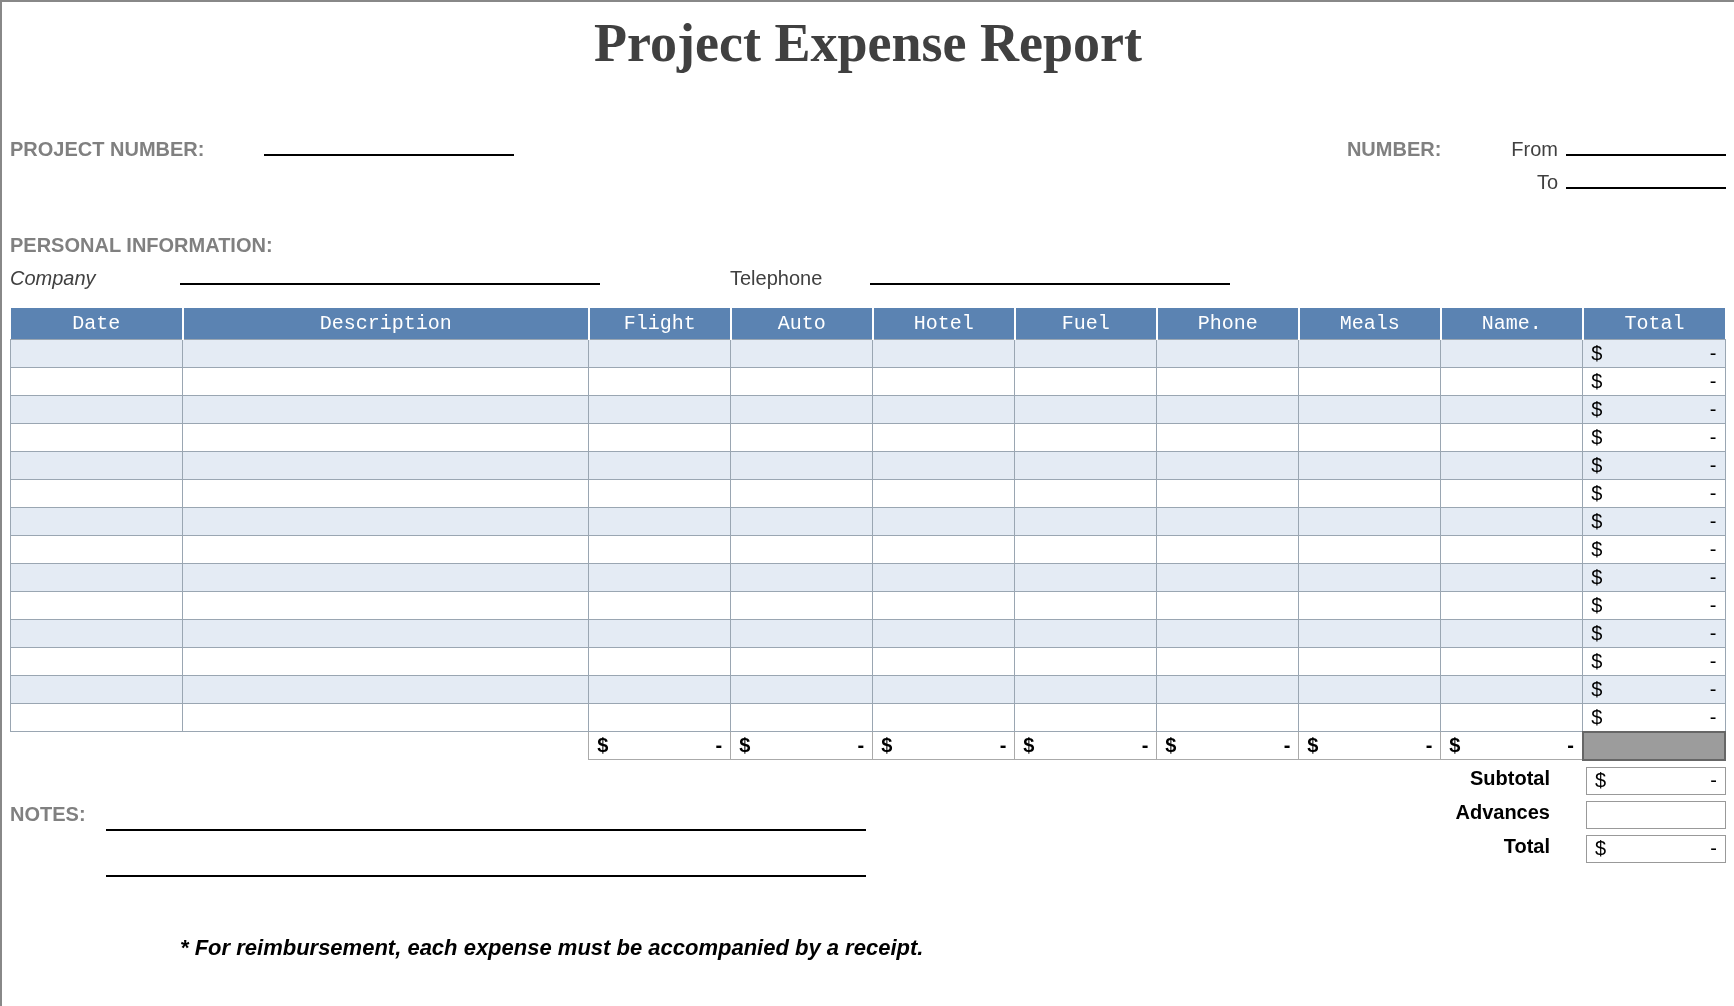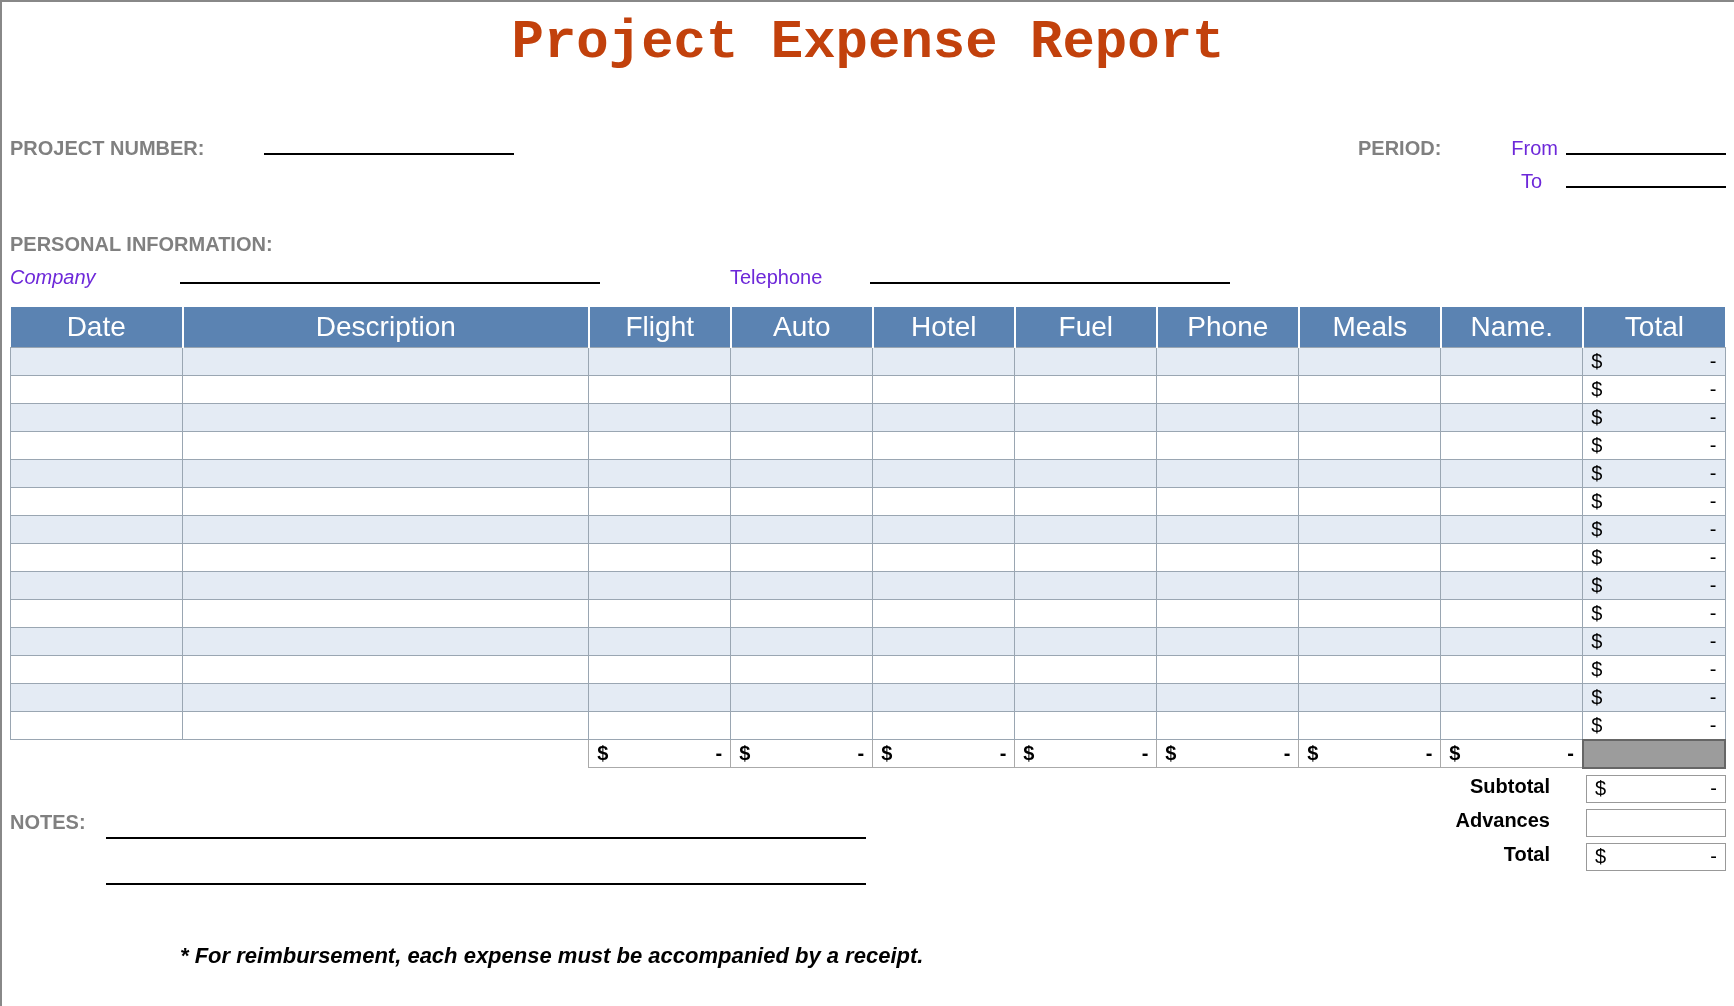--- a/index.html
+++ b/index.html
@@ -8,33 +8,33 @@
     background: #fff;
     width: 1734px;
     height: 1006px;
     padding: 10px 8px;
     color: #000;
     border-left: 2px solid #888;
     border-top: 2px solid #888;
   }
   .title {
     text-align: center;
-    color: #c2410c;
+    color: #404040;
     font-size: 54px;
     font-weight: bold;
-    font-family: Liberation Mono, monospace;
+    font-family: Liberation Serif, serif;
     margin-bottom: 60px;
   }
   .label-grey {
     color: #808080;
     font-weight: bold;
     font-size: 20px;
   }
   .label-black {
-    color: #6d28d9;
+    color: #404040;
     font-size: 20px;
   }
   .underline {
     border-bottom: 2px solid #000;
     height: 22px;
     display: inline-block;
   }
   .top-meta {
     display: flex;
     margin-bottom: 40px;
@@ -52,24 +52,25 @@
 
   table.expense {
     width: 100%;
     border-collapse: collapse;
     table-layout: fixed;
   }
   table.expense th {
     background: #5b83b2;
     color: #fff;
     font-weight: normal;
-    font-size: 28px;
+    font-size: 20px;
     padding: 4px 0;
     border-right: 2px solid #fff;
     text-align: center;
+    font-family: Liberation Mono, monospace;
   }
   table.expense th:last-child { border-right:none;}
   table.expense td {
     border: 1px solid #9aa6b2;
     height: 28px;
     font-size: 20px;
     padding: 0 8px;
   }
   tr.even td { background:#e4ebf4; }
   tr.odd td { background:#fff; }
@@ -144,26 +145,26 @@
 
 <div class="title">Project Expense Report</div>
 
 <div class="top-meta">
   <div class="top-mid">
     <span class="label-grey">PROJECT NUMBER:</span>
     <span class="underline" style="width:250px; margin-left:60px;"></span>
   </div>
   <div class="top-right">
     <div class="period-row">
-      <span class="label-grey" style="margin-right:70px;">PERIOD:</span>
+      <span class="label-grey" style="margin-right:70px;">NUMBER:</span>
       <span class="label-black" style="margin-right:8px;">From</span>
       <span class="underline" style="width:160px;"></span>
     </div>
     <div class="period-row">
-      <span class="label-black" style="margin-right:24px;">To</span>
+      <span class="label-black" style="margin-right:8px;">To</span>
       <span class="underline" style="width:160px;"></span>
     </div>
   </div>
 </div>
 
 <div class="personal-grid">
   <div class="label-grey">PERSONAL INFORMATION:</div>
   <div class="pers-row">
     <div class="pers-left">
       <span class="label-black" style="width:170px;font-style:italic;">Company</span>

